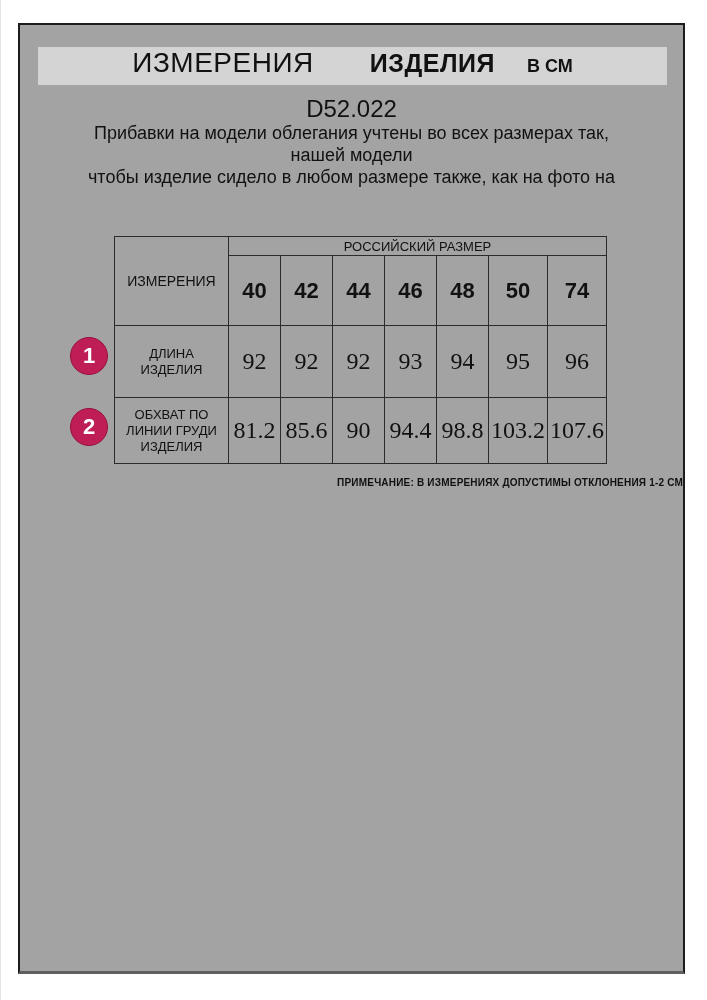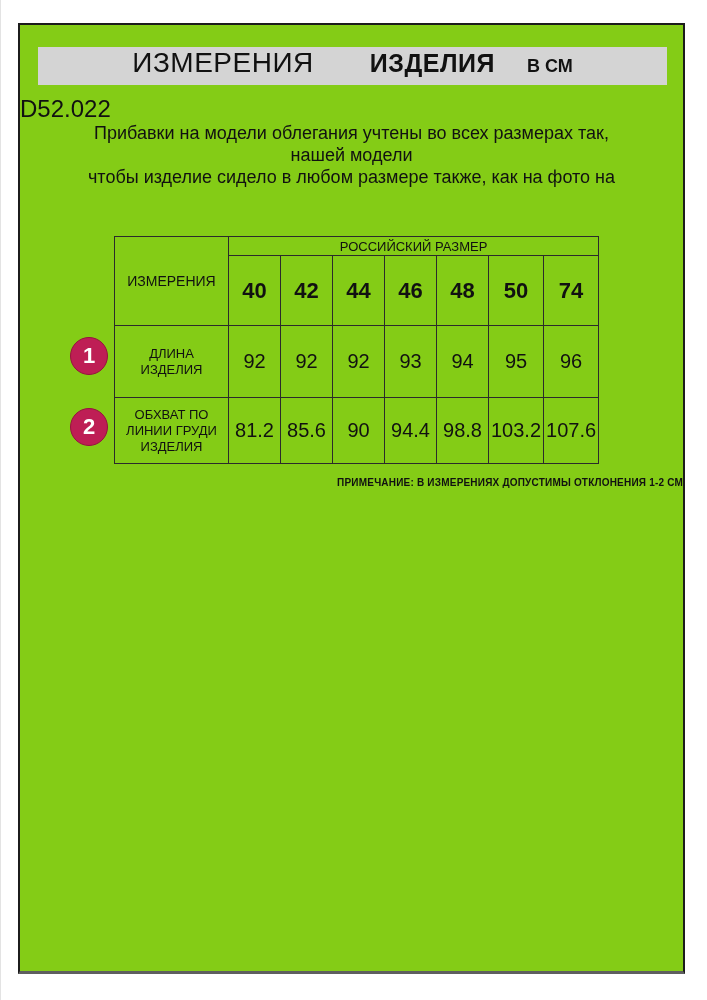--- a/index.html
+++ b/index.html
@@ -9,39 +9,39 @@
     color: #111;
     position: relative;
     border-left: 1px solid #e3e3e3;
   }
   .pagebox {
     position: absolute;
     left: 17px; top: 23px;
     width: 667px; height: 951px;
     border: 2px solid #1c1c1c;
     border-bottom: 3px solid #5f5f5f;
-    background: #84cc16;
+    background: #a3a3a3;
   }
   .header-bar {
     position: absolute;
     left: 18px; top: 22px;
     width: 629px; height: 38px;
     background: #d4d4d4;
     display: flex;
     align-items: baseline;
     justify-content: center;
   }
   .title-main { font-size: 28px; font-weight: 400; letter-spacing: 0.5px; }
   .title-bold { font-size: 25px; font-weight: 700; margin-left: 56px; letter-spacing: 0.5px; }
   .title-unit { font-size: 18px; font-weight: 700; margin-left: 32px; }
   .article {
     position: absolute;
     left: 0; top: 70px;
     width: 100%;
-    text-align: left;
+    text-align: center;
     font-size: 24px;
   }
   .intro {
     position: absolute;
     left: 0; top: 97px;
     width: 100%;
     text-align: center;
     font-size: 18px;
     line-height: 22px;
   }
@@ -56,21 +56,21 @@
     text-align: center;
     vertical-align: middle;
     padding: 0 2px;
   }
   td.corner-cell { width: 114px; font-size: 14px; }
   td.group-cell { height: 19px; font-size: 13px; }
   td.size-cell { width: 52px; height: 70px; font-size: 22px; font-weight: 700; }
   tr.data-row-1 td { height: 72px; }
   tr.data-row-2 td { height: 66px; }
   td.rowlabel-cell { font-size: 13px; line-height: 16px; padding: 0 8px; }
-  td.value-cell { font-size: 20px; }
+  td.value-cell { font-size: 24px; font-family: Liberation Serif, serif; }
   .marker {
     position: absolute;
     left: 50px;
     width: 38px; height: 38px;
     border-radius: 50%;
     background: #be1e55;
     border: 1px solid #97113f;
     color: #ffffff;
     font-size: 22px;
     font-weight: 700;

